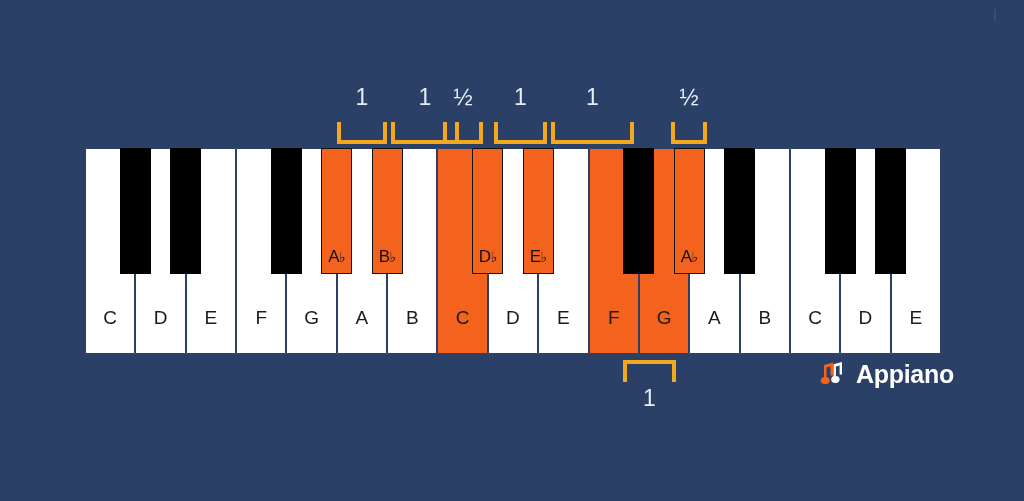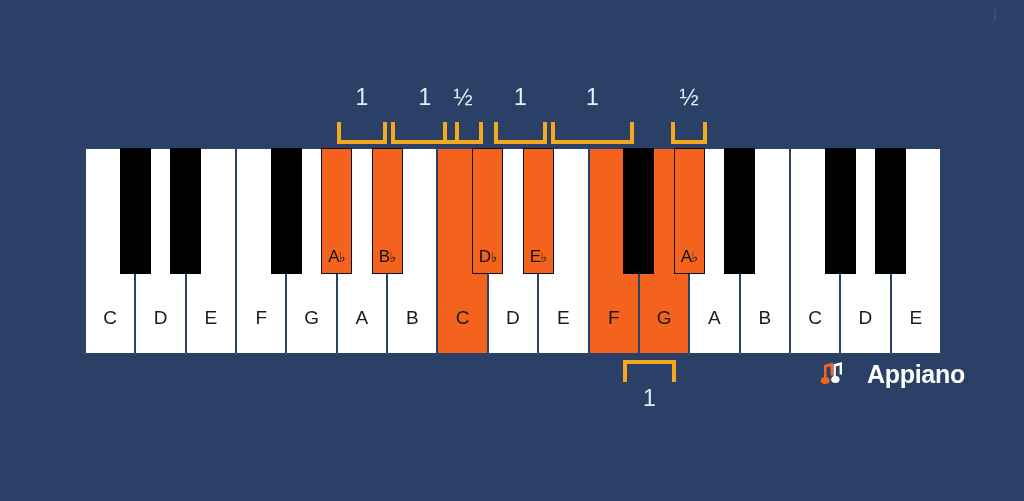--- a/index.html
+++ b/index.html
@@ -100,21 +100,21 @@
     z-index: 6;
   }
 
   
   #logo {
     position: absolute;
     left: 820px;
     top: 360px;
     display: flex;
     align-items: center;
-    gap: 23px;
+    gap: 12px;
     z-index: 7;
   }
   #logo .mark { width: 24px; height: 26px; display: block; }
   #logo .word {
     color: #ffffff;
     font-size: 25px;
     font-weight: bold;
     font-family: "Liberation Sans", sans-serif;
     letter-spacing: -0.3px;
   }

